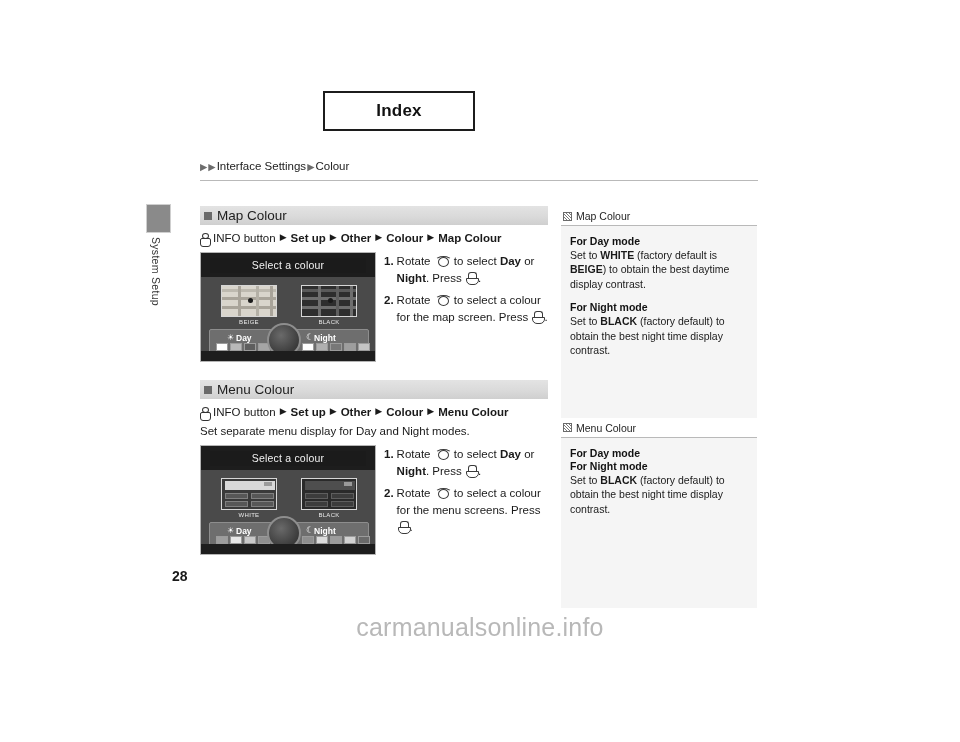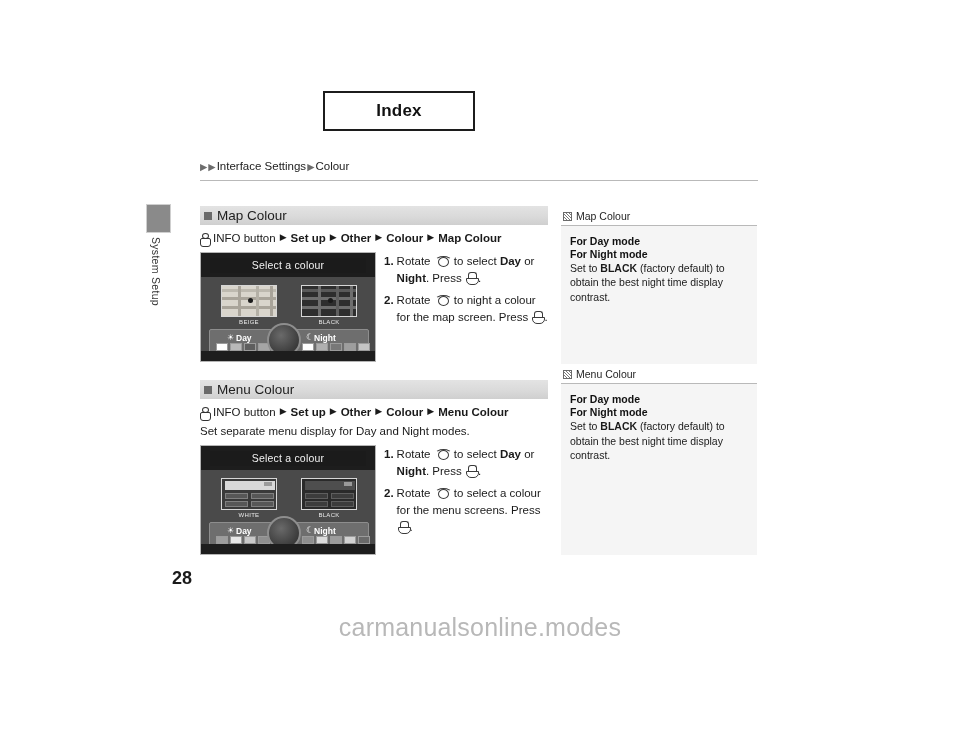--- a/index.html
+++ b/index.html
@@ -44,21 +44,21 @@
   
   .sidetab { position: absolute; left: 146px; top: 204px; width: 25px; height: 29px; background: #8a8a8a; border: 1px solid #cfcfcf; }
   .sidelabel {
     position: absolute; left: 150px; top: 237px;
     font-size: 10.5px; color: #333;
     writing-mode: vertical-rl; text-orientation: mixed;
     letter-spacing: 0.3px;
   }
 
   
-  .pagenum { position: absolute; left: 172px; top: 568px; font-size: 18px; font-weight: bold; color: #1a1a1a; }
+  .pagenum { position: absolute; left: 172px; top: 568px; font-size: 14px; font-weight: bold; color: #1a1a1a; }
 
   
   .maincol { position: absolute; left: 200px; top: 206px; width: 348px; }
 
   .sec-header {
     background: linear-gradient(to bottom, #e3e3e3 0%, #dadada 55%, #cfcfcf 100%);
     height: 19px; display: flex; align-items: center;
     padding-left: 4px; font-size: 13.5px; color: #1e1e1e;
     width: 348px;
   }
@@ -304,21 +304,21 @@
         <div class="ns-footer"></div>
       </div>
 
       <div class="steps">
         <div class="step">
           <span class="num">1.</span>
           <span class="txt"><span>Rotate </span><span class="knob"></span><span> to select </span><b>Day</b><span> or </span><b>Night</b><span>. Press </span><span class="enterg"></span><span>.</span></span>
         </div>
         <div class="step">
           <span class="num">2.</span>
-          <span class="txt"><span>Rotate </span><span class="knob"></span><span> to night a colour for the map screen. Press </span><span class="enterg"></span><span>.</span></span>
+          <span class="txt"><span>Rotate </span><span class="knob"></span><span> to select a colour for the map screen. Press </span><span class="enterg"></span><span>.</span></span>
         </div>
       </div>
     </div>
 
     <div class="sec-header" style="margin-top:18px;">
       <span class="sq"></span>
       <span>Menu Colour</span>
     </div>
 
     <div class="path-line">
@@ -413,20 +413,21 @@
   <div class="rightpanel">
 
     <div>
       <div class="rp-head">
         <span class="rp-head-icon"></span>
         <span>Map Colour</span>
       </div>
       <div class="rp-divider"></div>
       <div class="rp-box rp-body">
         <div class="rp-sub">For Day mode</div>
+        <div class="rp-text"><span>Set to </span><b>WHITE</b><span> (factory default is </span><b>BEIGE</b><span>) to obtain the best daytime display contrast.</span></div>
         <div class="rp-sub">For Night mode</div>
         <div class="rp-text" style="margin-bottom:0"><span>Set to </span><b>BLACK</b><span> (factory default) to obtain the best night time display contrast.</span></div>
       </div>
       <div class="rp-fill" style="height:50px"></div>
     </div>
 
     <div>
       <div class="rp-head">
         <span class="rp-head-icon"></span>
         <span>Menu Colour</span>
@@ -434,14 +435,14 @@
       <div class="rp-divider"></div>
       <div class="rp-box rp-body">
         <div class="rp-sub">For Day mode</div>
         <div class="rp-sub">For Night mode</div>
         <div class="rp-text" style="margin-bottom:0"><span>Set to </span><b>BLACK</b><span> (factory default) to obtain the best night time display contrast.</span></div>
       </div>
       <div class="rp-fill" style="height:82px"></div>
     </div>
   </div>
 
-  <div class="watermark">carmanualsonline.modes</div>
+  <div class="watermark">carmanualsonline.info</div>
 </div>
 
 </body></html>

